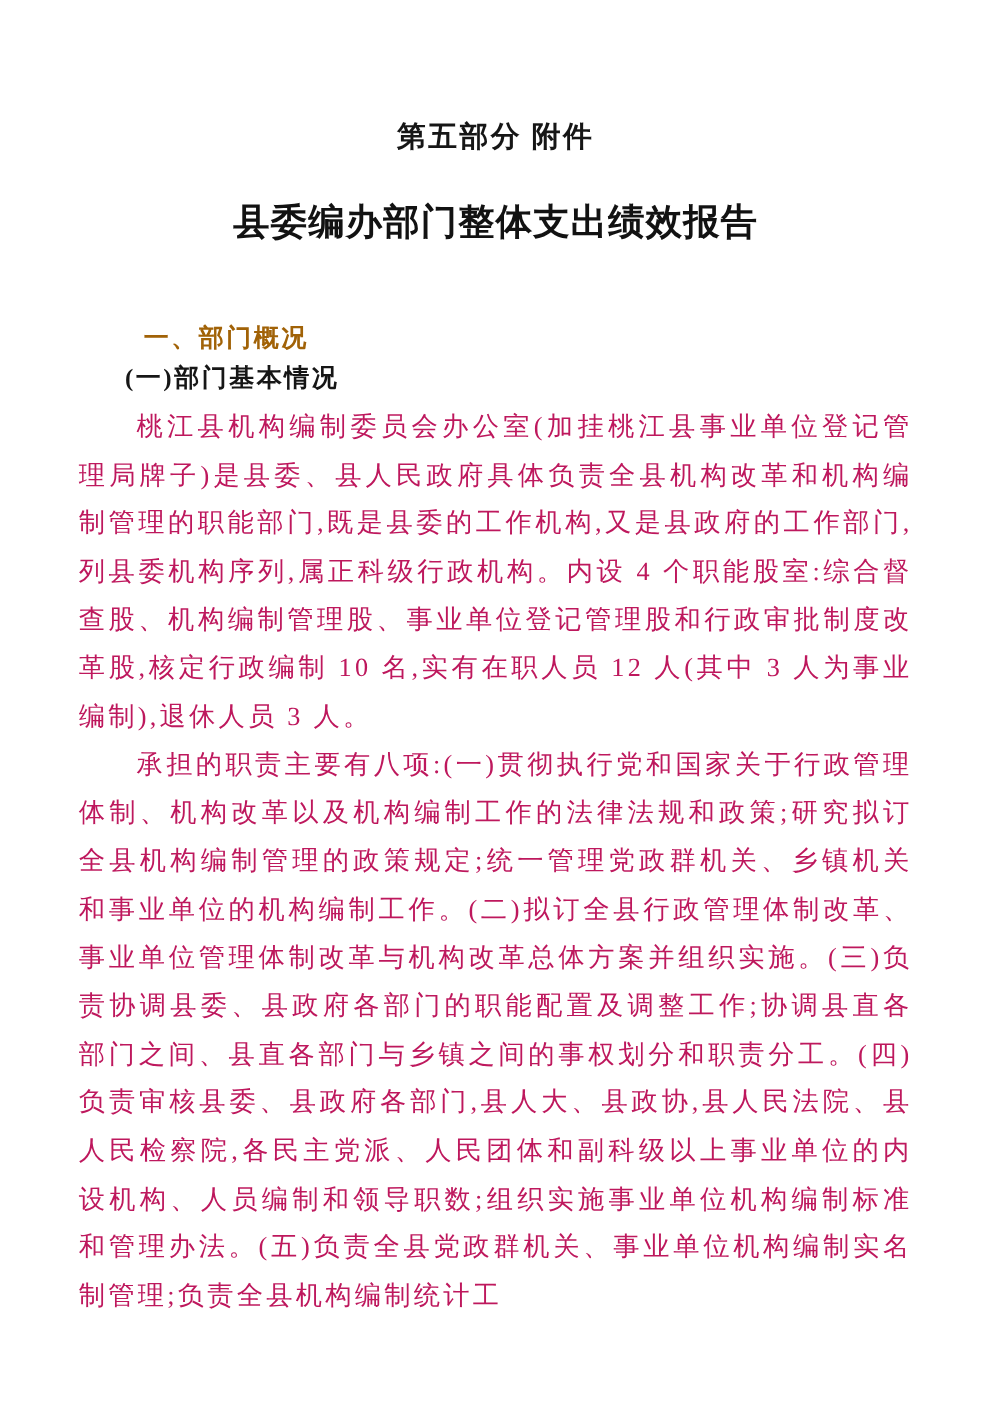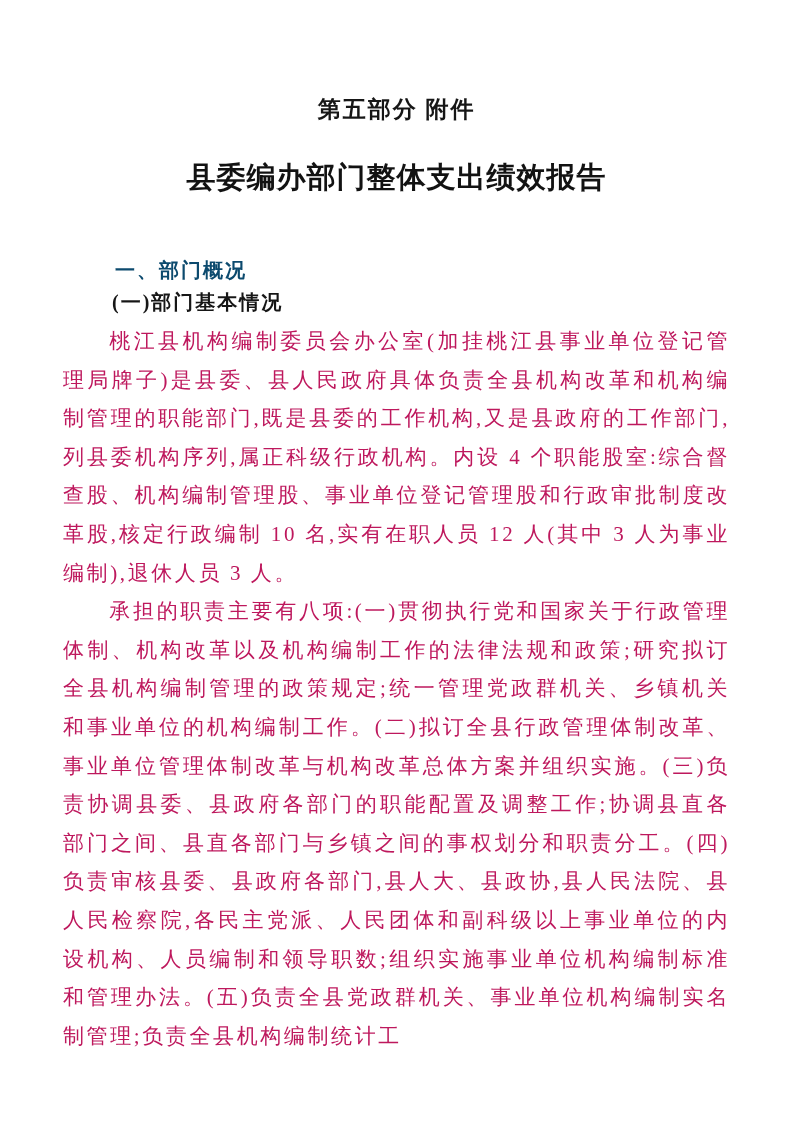--- a/index.html
+++ b/index.html
@@ -41,26 +41,26 @@
     color: #121212;
   }
   .section-heading {
     position: absolute;
     top: 257px;
     left: 115px;
     font-family: Liberation Sans, sans-serif;
     font-size: 20px;
     font-weight: 700;
     letter-spacing: 2px;
-    color: #0c4a6e;
+    color: #a16207;
   }
   .subsection-heading {
     position: absolute;
     top: 289px;
-    left: 112px;
+    left: 100px;
     font-size: 20px;
     font-weight: 700;
     letter-spacing: 2px;
     color: #161616;
   }
   .body-text {
     position: absolute;
     top: 322px;
     left: 63px;
     width: 667px;

